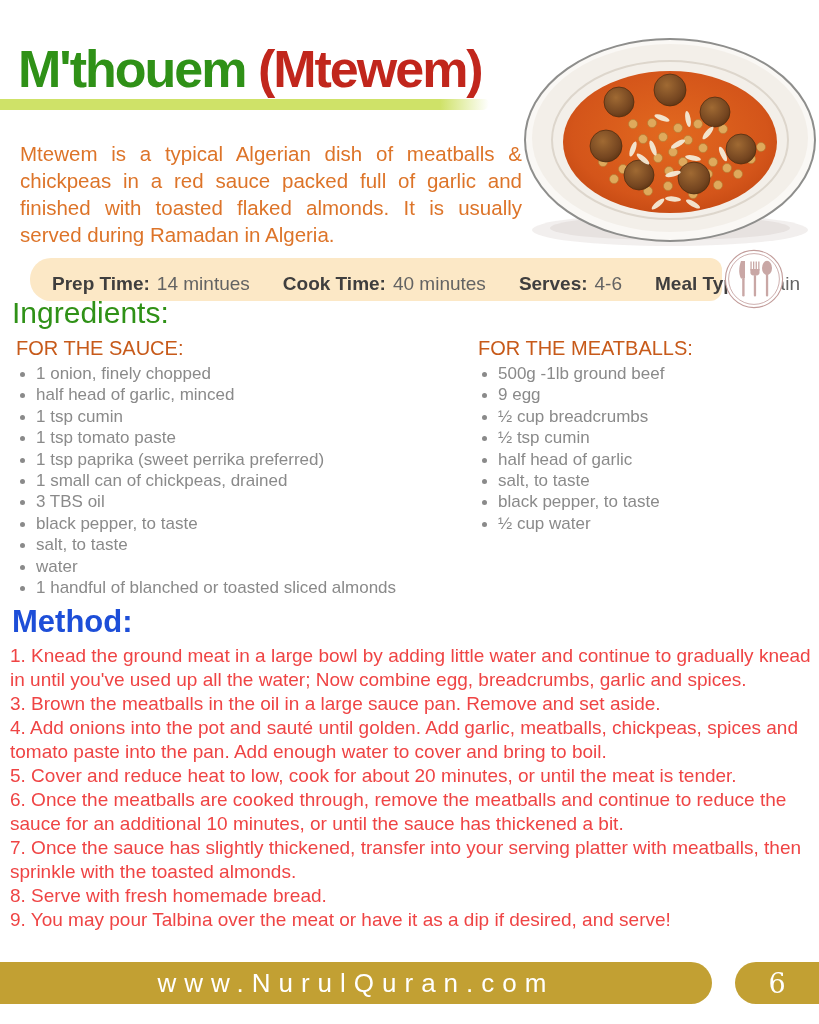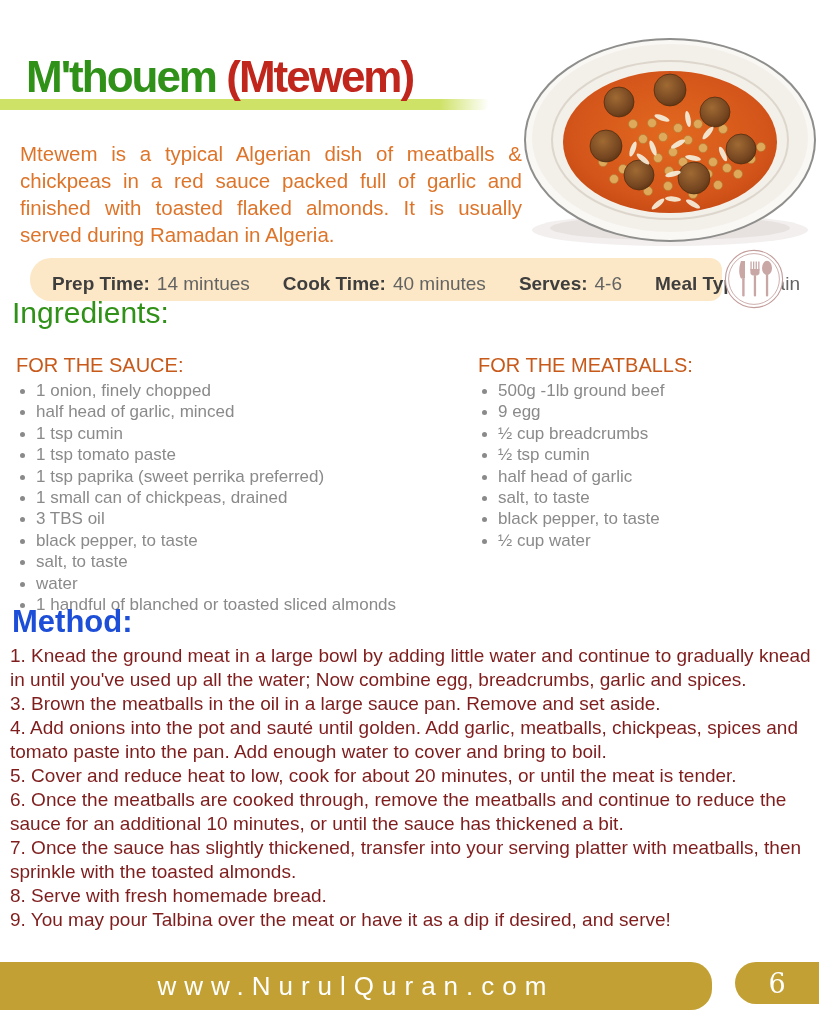--- a/index.html
+++ b/index.html
@@ -2,22 +2,22 @@
 <html><head>
 <meta charset="utf-8">
 <style>
   html,body{margin:0;padding:0;background:#ffffff;}
   .page{
     position:relative;width:819px;height:1024px;background:#ffffff;
     overflow:hidden;font-family:"Liberation Sans",sans-serif;
   }
   
   .title{
-    position:absolute;left:18px;top:40px;margin:8px;z-index:2;
-    font-size:44px;font-weight:bold;letter-spacing:-2px;line-height:58px;white-space:nowrap;
+    position:absolute;left:18px;top:40px;margin:0;z-index:2;
+    font-size:52px;font-weight:bold;letter-spacing:-2px;line-height:58px;white-space:nowrap;
   }
   .t-green{color:#2f9117;}
   .t-red{color:#c1261c;}
   .title-underline{
     position:absolute;left:0;top:99px;width:489px;height:11px;z-index:1;
     background:linear-gradient(90deg,#cfe268 0%,#cfe268 90%,rgba(207,226,104,0) 100%);
     border-radius:0 10px 14px 0;
   }
   
   .description{
@@ -34,39 +34,39 @@
   }
   .info-item{display:flex;gap:7px;align-items:baseline;font-size:19px;white-space:nowrap;margin-top:8px;}
   .info-label{font-weight:bold;color:#3f3e3e;}
   .info-value{color:#636363;}
   .utensils-badge{position:absolute;left:724px;top:249px;width:60px;height:60px;z-index:3;}
   
   .ingredients-heading{
     position:absolute;left:12px;top:296px;margin:0;
     font-size:30px;font-weight:normal;color:#2f9117;
   }
-  .col{position:absolute;top:354px;}
+  .col{position:absolute;top:337px;}
   .col-left{left:16px;width:456px;}
   .col-right{left:478px;width:338px;}
   .col-heading{margin:0 0 3px 0;font-size:20px;font-weight:normal;color:#c75a1a;}
   .ing-list{list-style:disc;margin:2px 0 0 0;padding-left:20px;}
   .ing-list li{
     color:#8a8a8a;font-size:17px;line-height:21.4px;
   }
   .ing-list li::marker{color:#8a8a8a;font-size:15px;}
   
   .method-heading{
     position:absolute;left:12px;top:604px;margin:0;
     font-size:31px;font-weight:bold;color:#1d4ed8;
   }
   .method-steps{position:absolute;left:10px;top:644px;width:806px;}
-  .method-steps p{margin:0;color:#7f1d1d;font-size:19px;line-height:24px;}
+  .method-steps p{margin:0;color:#ef4444;font-size:19px;line-height:24px;}
   
   .footer-bar{
-    position:absolute;left:0;top:962px;width:712px;height:48px;
+    position:absolute;left:0;top:962px;width:712px;height:42px;
     background:#c2a033;border-radius:0 21px 21px 0;
     display:flex;align-items:center;justify-content:center;
   }
   .website{color:#ffffff;font-size:26px;letter-spacing:8px;}
   .page-badge{
     position:absolute;left:735px;top:962px;width:84px;height:42px;
     background:#c2a033;border-radius:21px 0 0 21px;
     display:flex;align-items:center;justify-content:center;
   }
   .page-num{color:#ffffff;font-size:27px;font-family:"DejaVu Serif",serif;}

